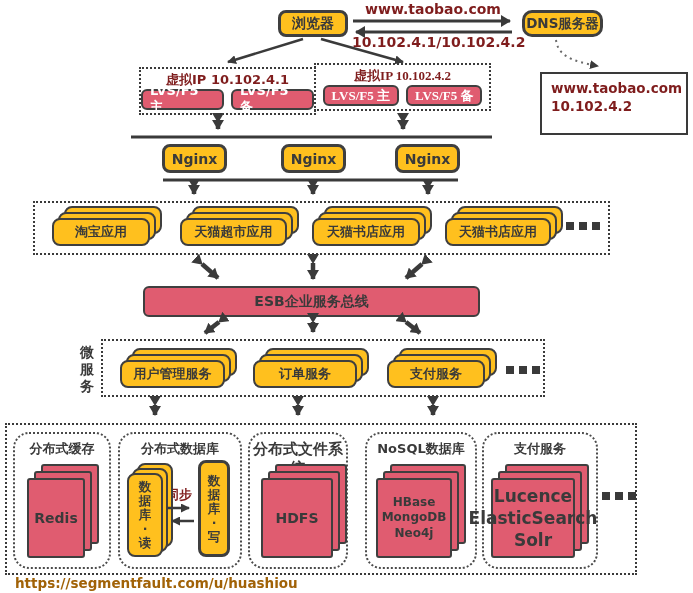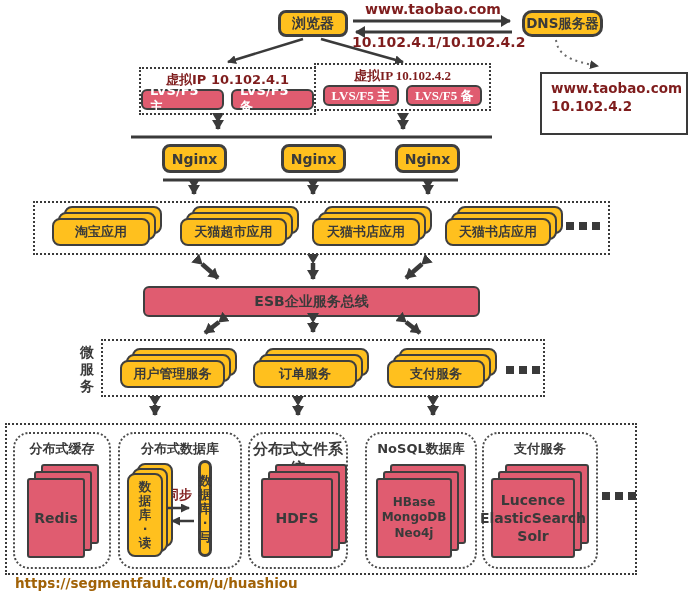--- a/index.html
+++ b/index.html
@@ -179,21 +179,21 @@
   <div class="abs roundash" style="left:118px;top:432px;width:124px;height:137px;">
     <div class="boxtitle">分布式数据库</div>
   </div>
   <div class="stack s5" style="left:127px;top:463px;--w:36px;--h:84px;">
     <div class="card y l3"></div>
       <div class="card y l2"></div>
     <div class="card y l1 ctr">
         <span class="vtext" style="font-size:12.5px;line-height:14px;width:14px;">数据库·读</span>
       </div>
   </div>
-  <div class="abs ybox" style="left:198px;top:460px;width:14px;height:97px;border-radius:8px;">
+  <div class="abs ybox" style="left:198px;top:460px;width:32px;height:97px;border-radius:8px;">
     <span class="vtext" style="font-size:12.5px;line-height:14px;width:14px;">数据库·写</span>
   </div>
   <div class="abs lbl" style="left:166px;top:486px;font-size:13px;">同步</div>
 
   <div class="abs roundash" style="left:248px;top:432px;width:100px;height:137px;">
     <div class="boxtitle" style="font-size:15px;">分布式文件系统</div>
   </div>
   <div class="stack s7" style="left:261px;top:464px;--w:72px;--h:80px;">
     <div class="card p l3"></div>
       <div class="card p l2"></div>
@@ -215,21 +215,21 @@
       </div>
   </div>
 
   <div class="abs roundash" style="left:482px;top:432px;width:116px;height:137px;">
     <div class="boxtitle">支付服务</div>
   </div>
   <div class="stack s7" style="left:491px;top:464px;--w:84px;--h:80px;">
     <div class="card p l3"></div>
       <div class="card p l2"></div>
     <div class="card p l1 ctr">
-        <span class="cardtxt pre" style="font-size:14px;">Lucence
+        <span class="cardtxt pre" style="font-size:17px;">Lucence
 ElasticSearch
 Solr</span>
       </div>
   </div>
 
   <div class="abs dots" style="left:602px;top:492px;">
     <span class="sq"></span>
       <span class="sq"></span>
       <span class="sq"></span>
     <span class="srbind">...</span>

